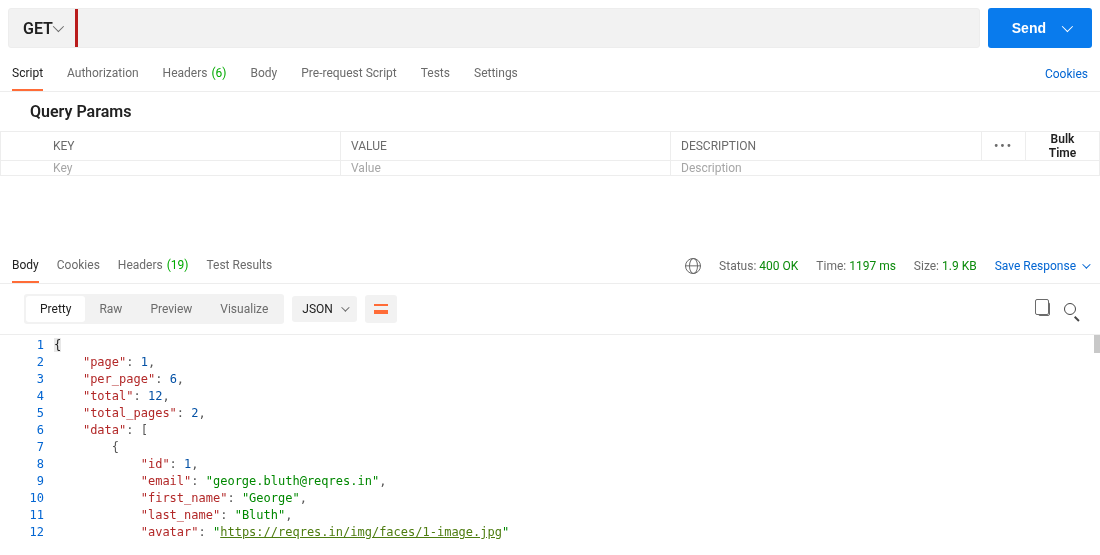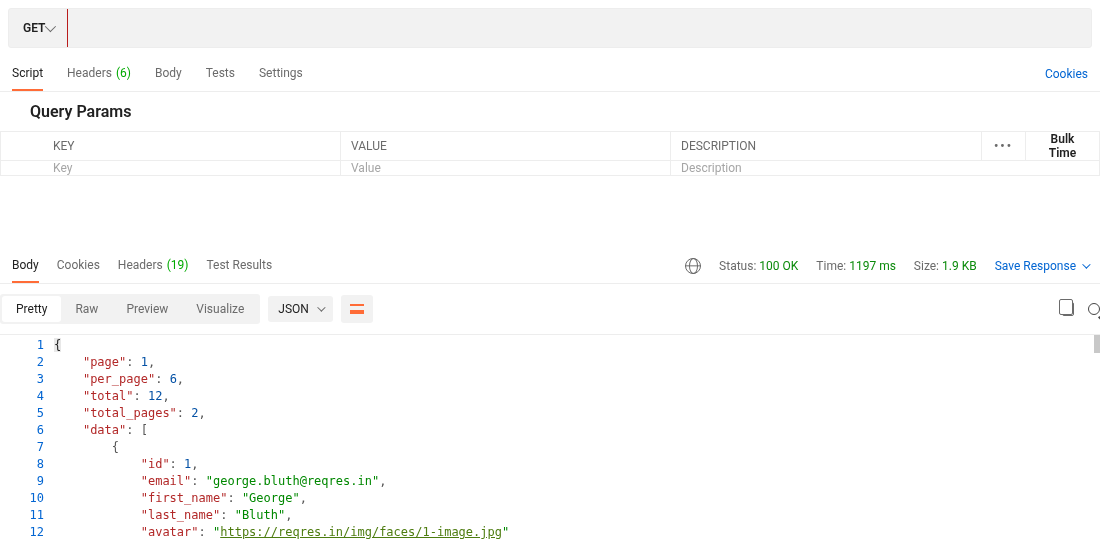--- a/index.html
+++ b/index.html
@@ -28,23 +28,23 @@
     border: 1px solid #ededed;
     border-radius: 3px;
     height: 40px;
   }
   .method-select {
     display: flex;
     align-items: center;
     padding: 0 14px;
     height: 100%;
     font-weight: 600;
-    font-size: 12px;
-    color: #212121;
-    border-right: 1px solid #b91c1c;
+    font-size: 16px;
+    color: #212121;
+    border-right: 3px solid #b91c1c;
     cursor: pointer;
   }
   .chev-down {
     width: 8px; height: 8px;
     border-right: 1.5px solid #6b6b6b;
     border-bottom: 1.5px solid #6b6b6b;
     transform: rotate(45deg) translateY(-2px);
   }
   .chev-down-small {
     width: 6px; height: 6px;
@@ -215,21 +215,21 @@
     left: -1px; right: -1px; top: 50%;
     height: 1.3px; background: #6b6b6b;
     transform: translateY(-50%);
   }
 
   
   .fmt-row {
     display: flex;
     align-items: center;
     justify-content: space-between;
-    padding: 10px 0;
+    padding: 10px 24px;
   }
   .fmt-left {
     display: flex;
     align-items: center;
     gap: 8px;
   }
   .seg {
     display: flex;
     background: #f2f2f2;
     border-radius: 3px;
@@ -342,33 +342,43 @@
 </head>
 <body>
 
 <div class="url-row">
   <div class="method-url">
     <div class="method-select">
       <span>GET</span>
       <span class="chev-down"></span>
     </div>
   </div>
+  <button class="send-btn">
+    <span>Send</span>
+    <span class="chev-down"></span>
+  </button>
 </div>
 
 <div class="tabs-row">
   <div class="tabs-left">
     <div class="tab active">
         <span>Script</span>
       </div>
     <div class="tab">
+        <span>Authorization</span>
+      </div>
+    <div class="tab">
         <span>Headers</span>
         <span class="count">(6)</span>
       </div>
     <div class="tab">
         <span>Body</span>
+      </div>
+    <div class="tab">
+        <span>Pre-request Script</span>
       </div>
     <div class="tab">
         <span>Tests</span>
       </div>
     <div class="tab">
         <span>Settings</span>
       </div>
   </div>
   <div class="tabs-right">
     <span class="cookies-link">Cookies</span>
@@ -408,21 +418,21 @@
     <div class="tab">
         <span>Headers</span>
         <span class="count">(19)</span>
       </div>
     <div class="tab">
         <span>Test Results</span>
       </div>
   </div>
   <div class="resp-right">
     <span class="globe-icon"></span>
-    <span class="status-item"><span>Status:</span> <span class="val-green">100 OK</span></span>
+    <span class="status-item"><span>Status:</span> <span class="val-green">400 OK</span></span>
     <span class="status-item"><span>Time:</span> <span class="val-green">1197 ms</span></span>
     <span class="status-item"><span>Size:</span> <span class="val-green">1.9 KB</span></span>
     <span class="save-response">
       <span>Save Response</span>
       <span class="chev-down-small" style="border-color:#0265d2"></span>
     </span>
   </div>
 </div>
 
 <div class="fmt-row">

